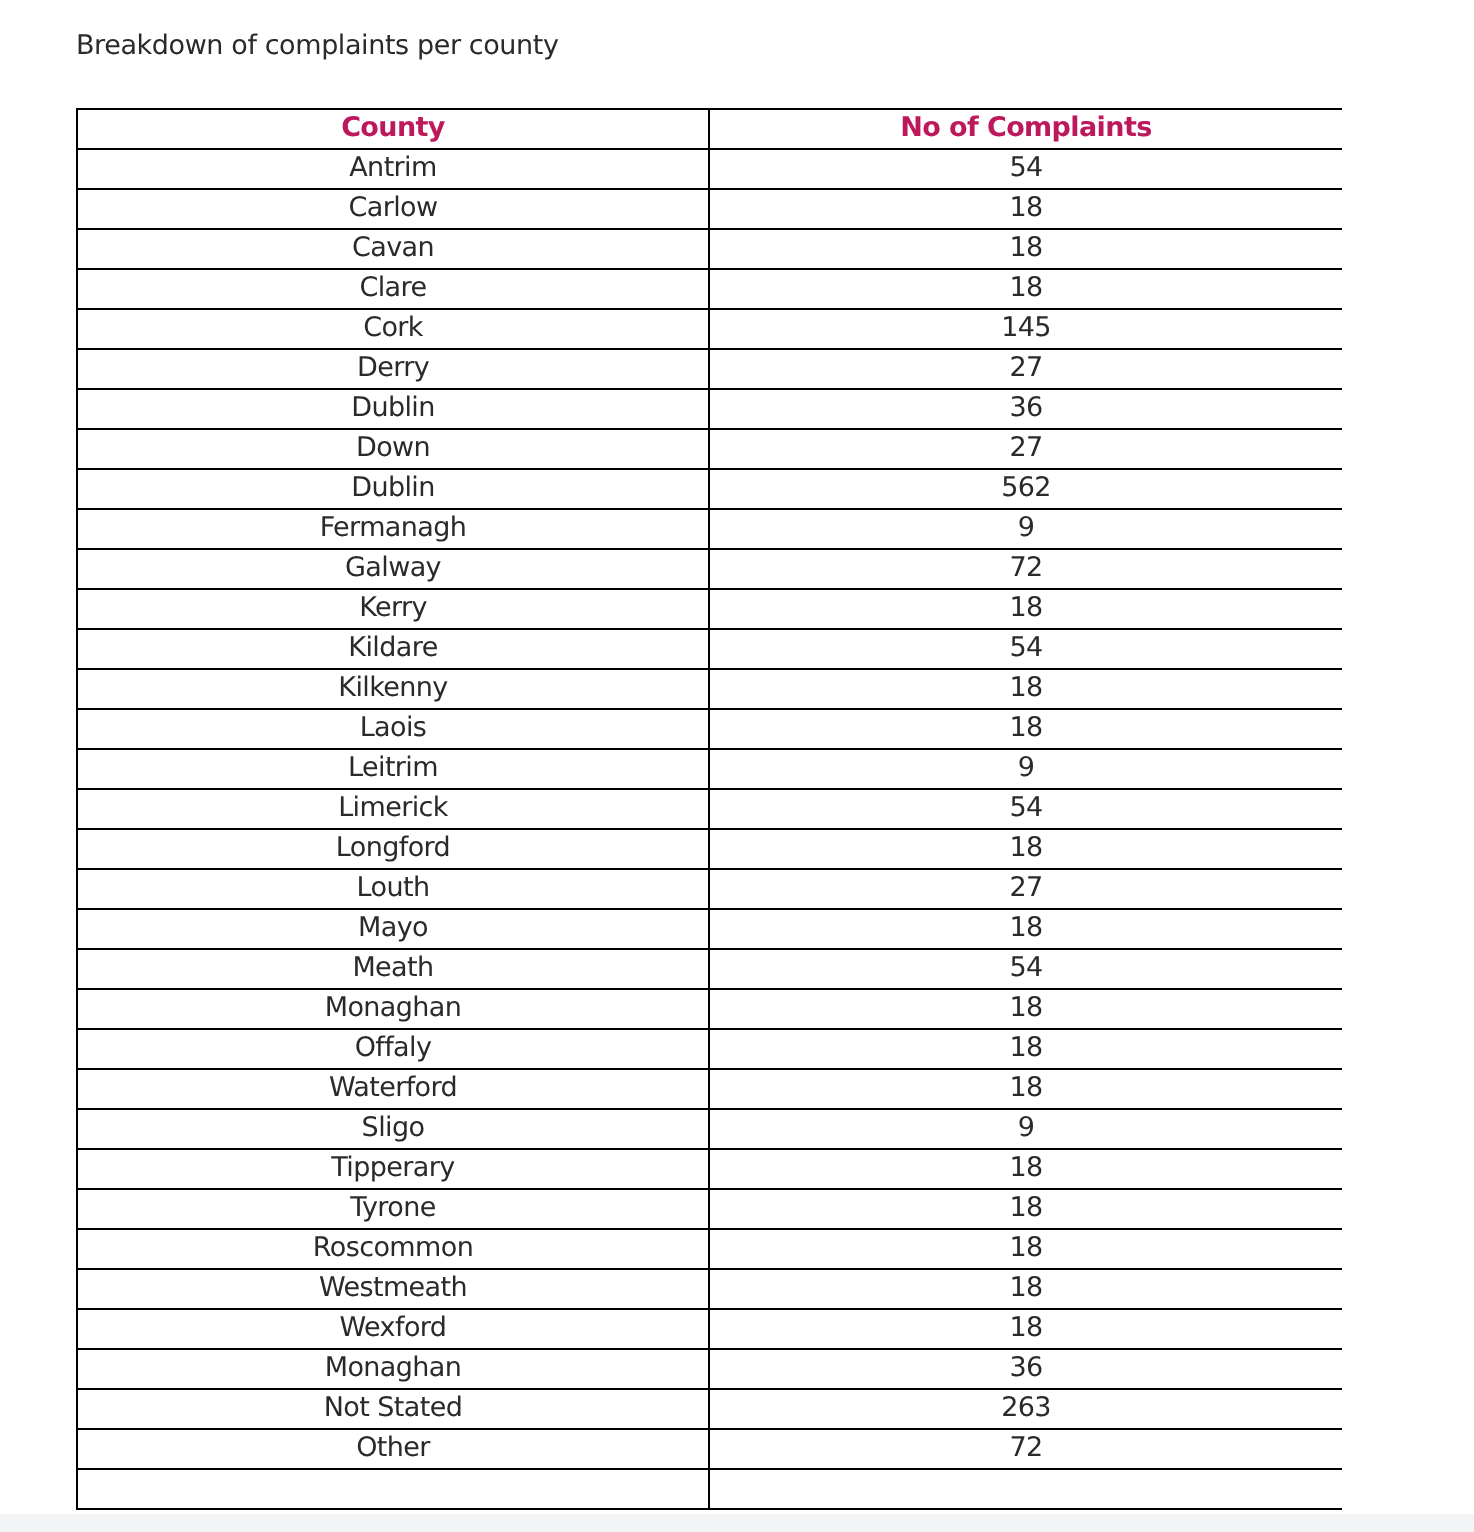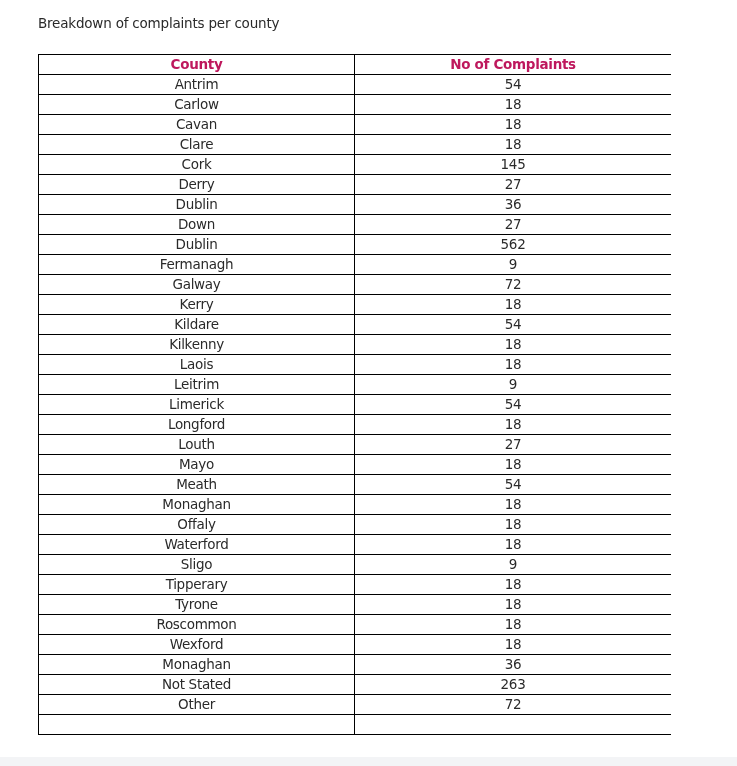--- a/index.html
+++ b/index.html
@@ -159,20 +159,24 @@
         </tr>
         <tr>
           <td>Tyrone</td>
           <td>18</td>
         </tr>
         <tr>
           <td>Roscommon</td>
           <td>18</td>
         </tr>
         <tr>
+          <td>Westmeath</td>
+          <td>18</td>
+        </tr>
+        <tr>
           <td>Wexford</td>
           <td>18</td>
         </tr>
         <tr>
           <td>Monaghan</td>
           <td>36</td>
         </tr>
         <tr>
           <td>Not Stated</td>
           <td>263</td>

